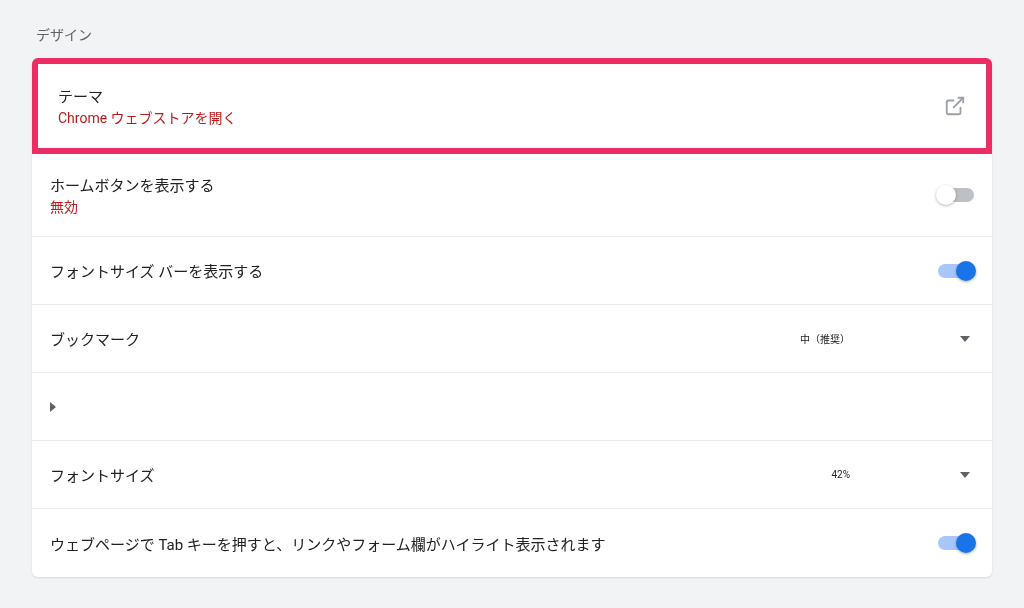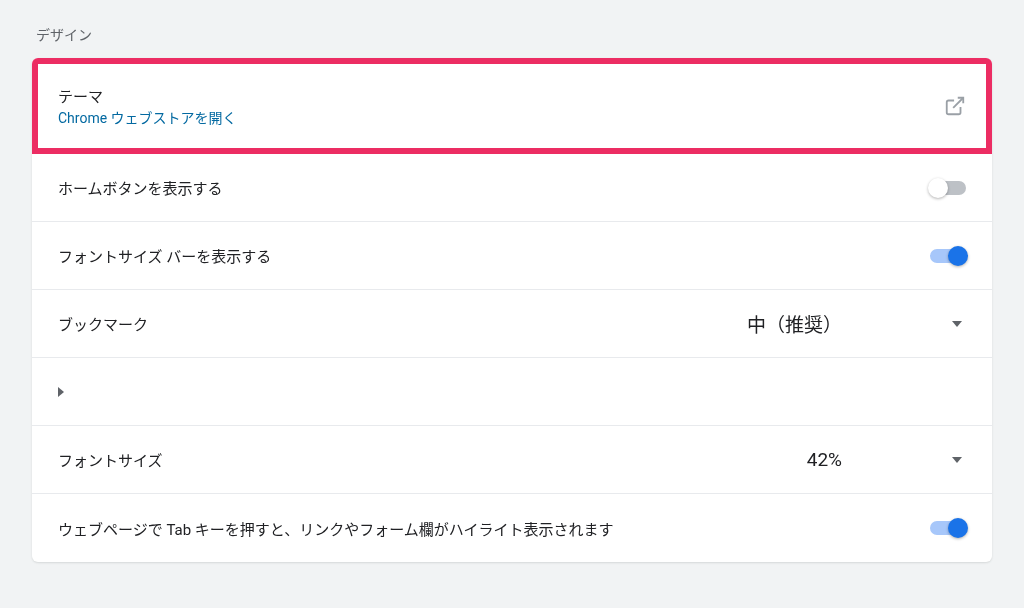--- a/index.html
+++ b/index.html
@@ -24,21 +24,21 @@
     .settings-card {
       background: #fff;
       border-radius: 6px;
       box-shadow: 0 1px 2px rgba(60,64,67,0.15);
       overflow: hidden;
     }
     .row {
       display: flex;
       align-items: center;
       justify-content: space-between;
-      padding: 20px 26px;
+      padding: 20px 18px;
       border-bottom: 1px solid #e8eaed;
       min-height: 68px;
     }
     .row:last-child {
       border-bottom: none;
     }
     .row.highlighted {
       border: 6px solid #ec2d63;
       padding: 16px 20px;
       min-height: 96px;
@@ -47,21 +47,21 @@
       display: flex;
       flex-direction: column;
       gap: 1px;
     }
     .row-label {
       color: #202124;
       font-size: 15px;
       font-weight: 400;
     }
     .row-sublabel {
-      color: #0369a1;
+      color: #b91c1c;
       font-size: 14px;
       font-weight: 400;
     }
     .row-control {
       display: flex;
       align-items: center;
       gap: 12px;
     }
     .external-icon {
       width: 22px;
@@ -97,21 +97,21 @@
     }
     .toggle.on::after {
       background: #1a73e8;
       right: -2px;
     }
     .dropdown {
       display: flex;
       align-items: center;
       gap: 110px;
       color: #202124;
-      font-size: 19px;
+      font-size: 10px;
       cursor: pointer;
       padding-right: 4px;
     }
     .dropdown-arrow {
       width: 0;
       height: 0;
       border-left: 5px solid transparent;
       border-right: 5px solid transparent;
       border-top: 6px solid #5f6368;
     }
@@ -141,20 +141,21 @@
         <path d="M18 13v6a2 2 0 0 1-2 2H5a2 2 0 0 1-2-2V8a2 2 0 0 1 2-2h6"></path>
         <polyline points="15 3 21 3 21 9"></polyline>
         <line x1="10" y1="14" x2="21" y2="3"></line>
       </svg>
     </div>
   </div>
 
   <div class="row">
     <div class="row-text">
       <div class="row-label">ホームボタンを表示する</div>
+      <div class="row-sublabel">無効</div>
     </div>
     <div class="row-control">
       <div class="toggle off"></div>
     </div>
   </div>
 
   <div class="row">
     <div class="row-text">
       <div class="row-label">フォントサイズ バーを表示する</div>
     </div>

